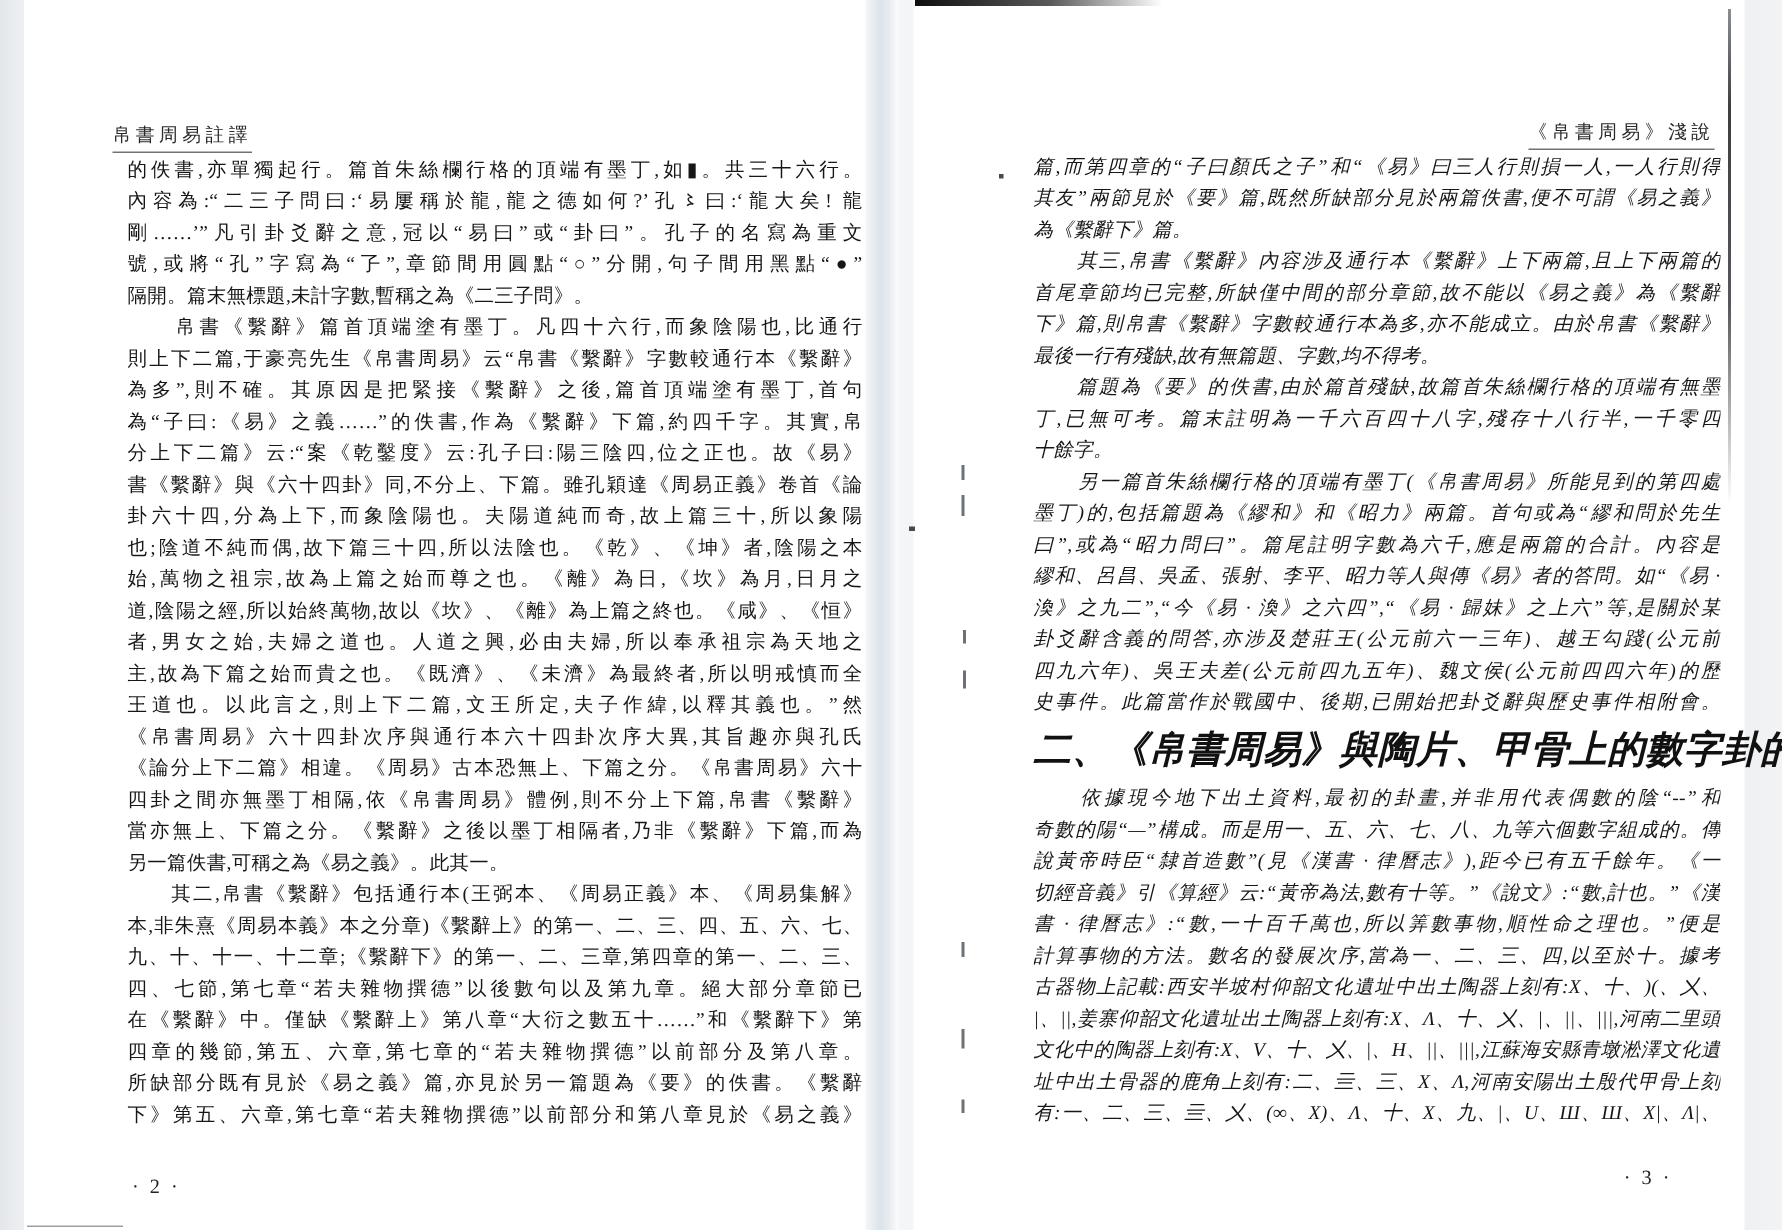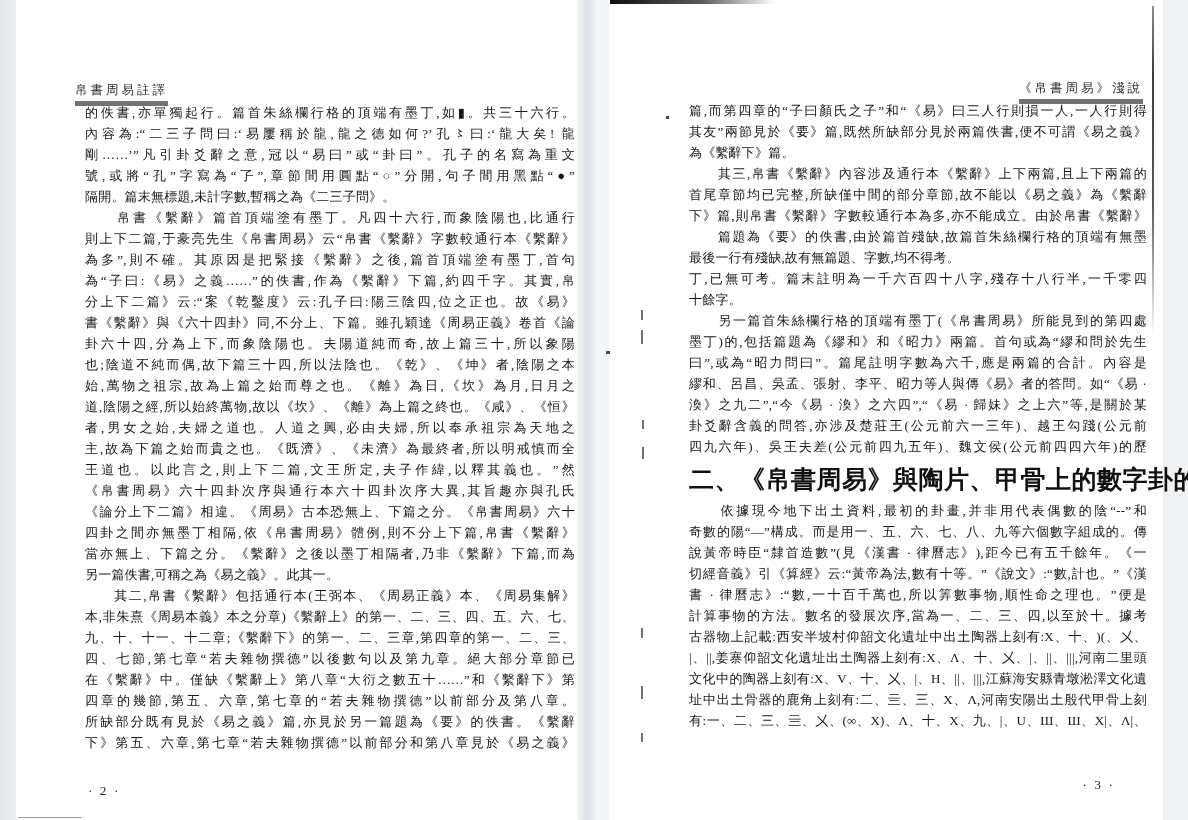--- a/index.html
+++ b/index.html
@@ -21,27 +21,27 @@
   .page-right{left:609px;width:554px;}
   .gutter{position:absolute;left:577px;top:0;width:22px;height:820px;
     background:linear-gradient(to right,#f5f6f7,#dce3ea 45%,#e7ebef 70%,#fbfcfd);}
   .top-smudge{position:absolute;left:610px;top:0;width:165px;height:4px;
     background:linear-gradient(to right,#0e0e0e,#5a5a5a 55%,rgba(160,160,160,0));}
   .right-edge-line{position:absolute;left:1152px;top:6px;width:2px;height:330px;
     background:linear-gradient(to bottom,#8a8f94,#3c3f42 20%,#55585c 60%,rgba(150,150,150,0));}
   .bottom-left-line{position:absolute;left:18px;top:817px;width:64px;height:1px;background:#9aa0a5;}
 
   .running-head{position:absolute;font-size:12.5px;letter-spacing:3px;color:#2a2a2a;
-    border-bottom:5px solid #737373;padding-bottom:2px;white-space:nowrap;}
+    border-bottom:1px solid #737373;padding-bottom:2px;white-space:nowrap;}
   .running-head.rh-left{left:59px;top:82px;}
   .running-head.rh-right{right:20px;top:80px;}
 
   .text-column{position:absolute;}
   .col-left{left:69px;top:102px;width:490px;}
-  .col-right{left:80px;top:100px;width:458px;}
+  .col-right{left:80px;top:100px;width:458px;font-style:italic;}
 
   .tline{
     height:21px;line-height:21px;font-size:13px;
     white-space:nowrap;color:#161616;
     letter-spacing:0.2px;
   }
   .tline.just{
     white-space:normal;
     text-align:justify;text-align-last:justify;
     text-justify:inter-character;
@@ -109,31 +109,32 @@
   <div class="page page-right">
     <div class="running-head rh-right">《帛書周易》淺說</div>
     <div class="text-column col-right">
       <div id="right-col-top">
           <div class="tline just">篇,而第四章的“子曰顏氏之子”和“《易》曰三人行則損一人,一人行則得</div>
           <div class="tline just">其友”兩節見於《要》篇,既然所缺部分見於兩篇佚書,便不可謂《易之義》</div>
           <div class="tline">為《繫辭下》篇。</div>
           <div class="tline just">　　其三,帛書《繫辭》內容涉及通行本《繫辭》上下兩篇,且上下兩篇的</div>
           <div class="tline just">首尾章節均已完整,所缺僅中間的部分章節,故不能以《易之義》為《繫辭</div>
           <div class="tline just">下》篇,則帛書《繫辭》字數較通行本為多,亦不能成立。由於帛書《繫辭》</div>
+          <div class="tline">最後一行有殘缺,故有無篇題、字數,均不得考。</div>
           <div class="tline just">　　篇題為《要》的佚書,由於篇首殘缺,故篇首朱絲欄行格的頂端有無墨</div>
-          <div class="tline">最後一行有殘缺,故有無篇題、字數,均不得考。</div>
           <div class="tline just">丁,已無可考。篇末註明為一千六百四十八字,殘存十八行半,一千零四</div>
           <div class="tline">十餘字。</div>
           <div class="tline just">　　另一篇首朱絲欄行格的頂端有墨丁(《帛書周易》所能見到的第四處</div>
           <div class="tline just">墨丁)的,包括篇題為《繆和》和《昭力》兩篇。首句或為“繆和問於先生</div>
           <div class="tline just">曰”,或為“昭力問曰”。篇尾註明字數為六千,應是兩篇的合計。內容是</div>
           <div class="tline just">繆和、呂昌、吳孟、張射、李平、昭力等人與傳《易》者的答問。如“《易 ·</div>
           <div class="tline just">渙》之九二”,“今《易 · 渙》之六四”,“《易 · 歸妹》之上六”等,是關於某</div>
           <div class="tline just">卦爻辭含義的問答,亦涉及楚莊王(公元前六一三年)、越王勾踐(公元前</div>
           <div class="tline just">四九六年)、吳王夫差(公元前四九五年)、魏文侯(公元前四四六年)的歷</div>
+          <div class="tline just">史事件。此篇當作於戰國中、後期,已開始把卦爻辭與歷史事件相附會。</div>
         </div>
       <div class="section-heading">二、《帛書周易》與陶片、甲骨上的數字卦的關係</div>
       <div id="right-col-bottom">
           <div class="tline just">　　依據現今地下出土資料,最初的卦畫,并非用代表偶數的陰“--”和</div>
           <div class="tline just">奇數的陽“—”構成。而是用一、五、六、七、八、九等六個數字組成的。傳</div>
           <div class="tline just">說黃帝時臣“隸首造數”(見《漢書 · 律曆志》),距今已有五千餘年。《一</div>
           <div class="tline just">切經音義》引《算經》云:“黃帝為法,數有十等。”《說文》:“數,計也。”《漢</div>
           <div class="tline just">書 · 律曆志》:“數,一十百千萬也,所以筭數事物,順性命之理也。”便是</div>
           <div class="tline just">計算事物的方法。數名的發展次序,當為一、二、三、四,以至於十。據考</div>
           <div class="tline just">古器物上記載:西安半坡村仰韶文化遺址中出土陶器上刻有:X、十、)(、㐅、</div>

